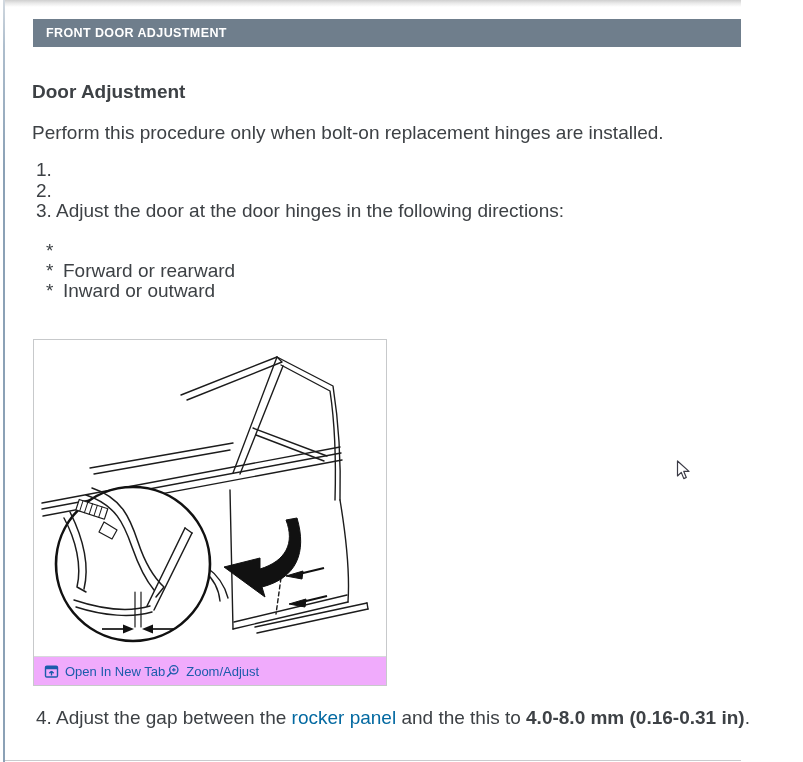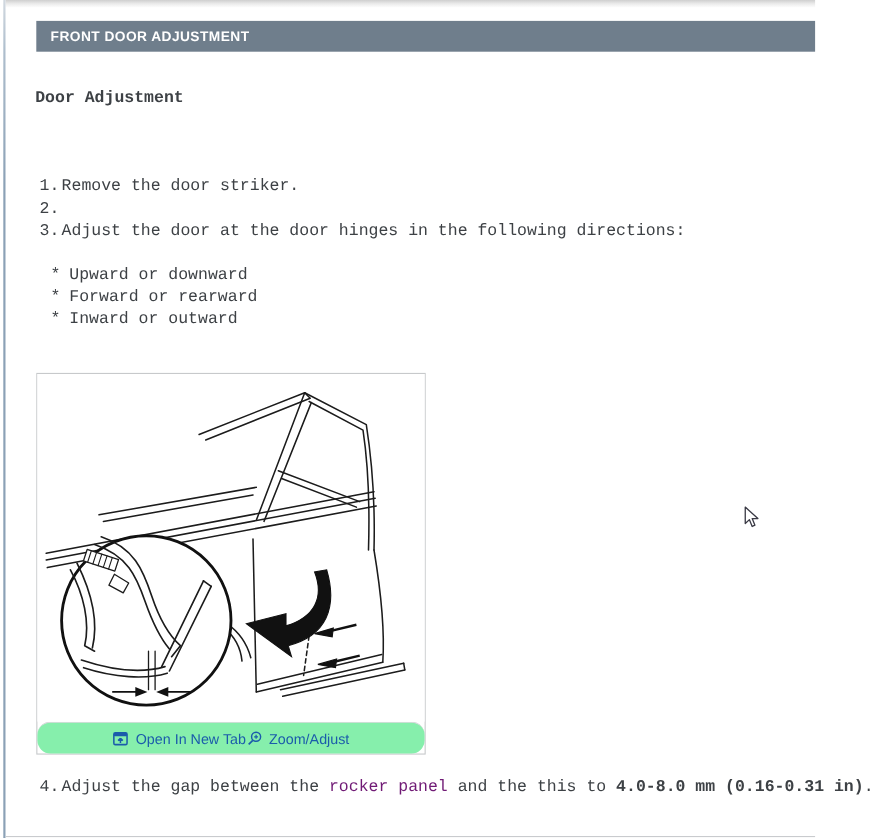--- a/index.html
+++ b/index.html
@@ -10,81 +10,80 @@
   .top-strip { position:absolute; left:5px; right:0; top:0; height:7px;
                background:linear-gradient(180deg,#cfcfcf 0%,#e9e9e9 45%,#ffffff 100%); }
   .left-edge { position:absolute; left:3px; top:0; width:2px; height:762px;
                background:linear-gradient(180deg,#d2d9e0 0%,#aebecd 6%,#8ba1b6 22%,#8ba1b6 100%); }
   .bottom-line { position:absolute; left:5px; right:0; bottom:1px; height:1px; background:#c9cbce; }
 
   .section-header { position:absolute; left:33px; right:0; top:19px; height:28px;
                     background:#6f7e8c; color:#fff; display:flex; align-items:center;
                     padding-left:13px; font-size:12.5px; font-weight:700; letter-spacing:.4px; }
 
-  .txt { color:#3d4145; font-size:15px;font-family:Liberation Mono, monospace; }
+  .txt { color:#3d4145; font-size:19px; }
   .heading { position:absolute; left:32px; top:81px; font-weight:700; }
   .intro   { position:absolute; left:32px; top:122px; }
 
   .steps   { position:absolute; left:36px; top:160px; line-height:20.5px; }
   .step-row { display:flex; }
   .step-num { width:15px; text-align:right; margin-right:5px; flex:none; }
 
   .bullets { position:absolute; left:46px; top:241px; line-height:20px; }
   .bullet-row { display:flex; }
   .bullet-marker { width:8px; margin-right:9px; flex:none; }
 
   .figure { position:absolute; left:33px; top:339px; width:354px;
             border:1px solid #c7c9cb; background:#fff; }
   .fig-canvas { position:relative; width:352px; height:316px; background:#fff; }
-  .fig-footer { width:352px; height:29px; background:#86efac; border-top:1px solid #d7d9db;
-                display:flex; justify-content:center; align-items:center;
-                padding:0 10px; font-size:13px;border-radius:12px; }
+  .fig-footer { width:352px; height:29px; background:#f0abfc; border-top:1px solid #d7d9db;
+                display:flex; justify-content:flex-start; align-items:center;
+                padding:0 10px; font-size:13px; }
   .fig-link { display:flex; align-items:center; gap:6px; color:#1b5cab;
               text-decoration:none; cursor:pointer; }
   .fig-link svg { display:block; }
 
   .step4 { position:absolute; left:36px; top:707px; white-space:nowrap; }
   .step4 .num { display:inline-block; width:15px; text-align:right; margin-right:5px; }
-  a.inline-link { color:#701a75; text-decoration:none; cursor:pointer; }
+  a.inline-link { color:#0369a1; text-decoration:none; cursor:pointer; }
   .bold { font-weight:700; }
 
   .cursor { position:absolute; left:676px; top:460px; pointer-events:none; }
 </style>
 </head>
 <body>
 
 <div class="stage">
 
   <div class="top-strip"></div>
   <div class="left-edge"></div>
 
   <div class="section-header">
     <span>FRONT DOOR ADJUSTMENT</span>
   </div>
 
   <div class="txt heading">Door Adjustment</div>
+  <div class="txt intro">Perform this procedure only when bolt-on replacement hinges are installed.</div>
 
   <div class="txt steps">
     <div class="step-row">
       <span class="step-num">1.</span>
-      <span>Remove the door striker.</span>
     </div>
     <div class="step-row">
       <span class="step-num">2.</span>
     </div>
     <div class="step-row">
       <span class="step-num">3.</span>
       <span>Adjust the door at the door hinges in the following directions:</span>
     </div>
   </div>
 
   <div class="txt bullets">
     <div class="bullet-row">
       <span class="bullet-marker">*</span>
-      <span>Upward or downward</span>
     </div>
     <div class="bullet-row">
       <span class="bullet-marker">*</span>
       <span>Forward or rearward</span>
     </div>
     <div class="bullet-row">
       <span class="bullet-marker">*</span>
       <span>Inward or outward</span>
     </div>
   </div>

